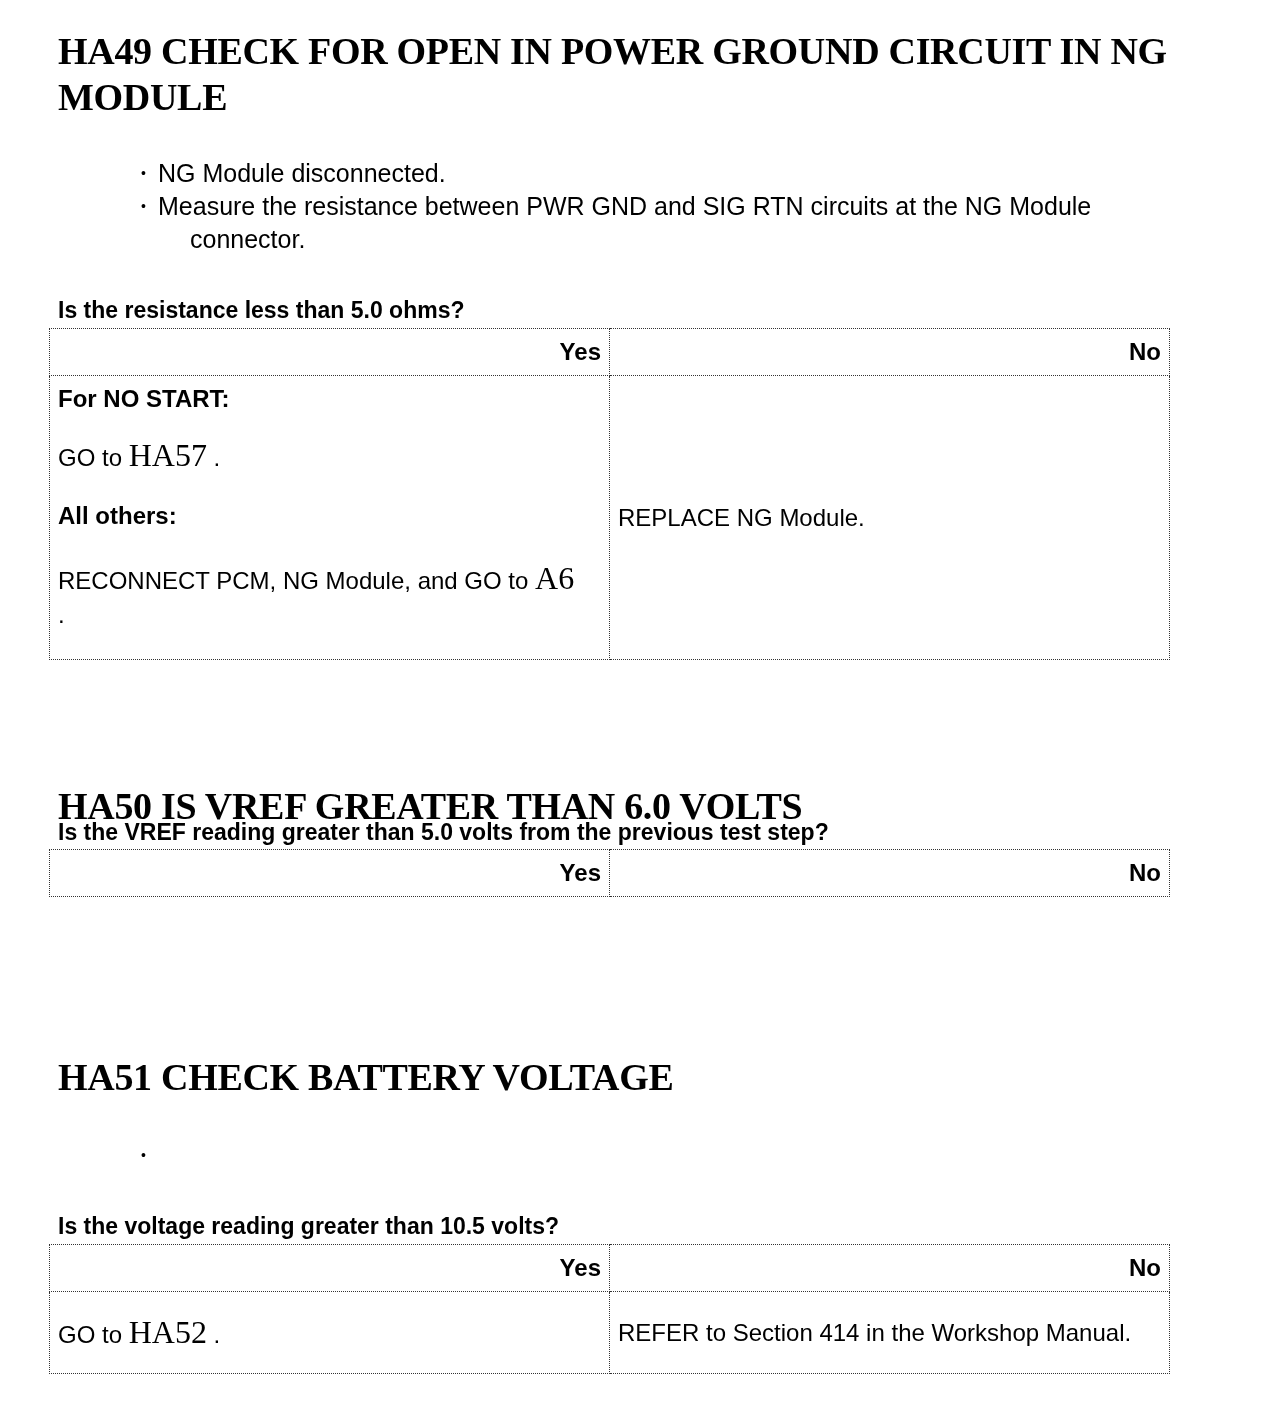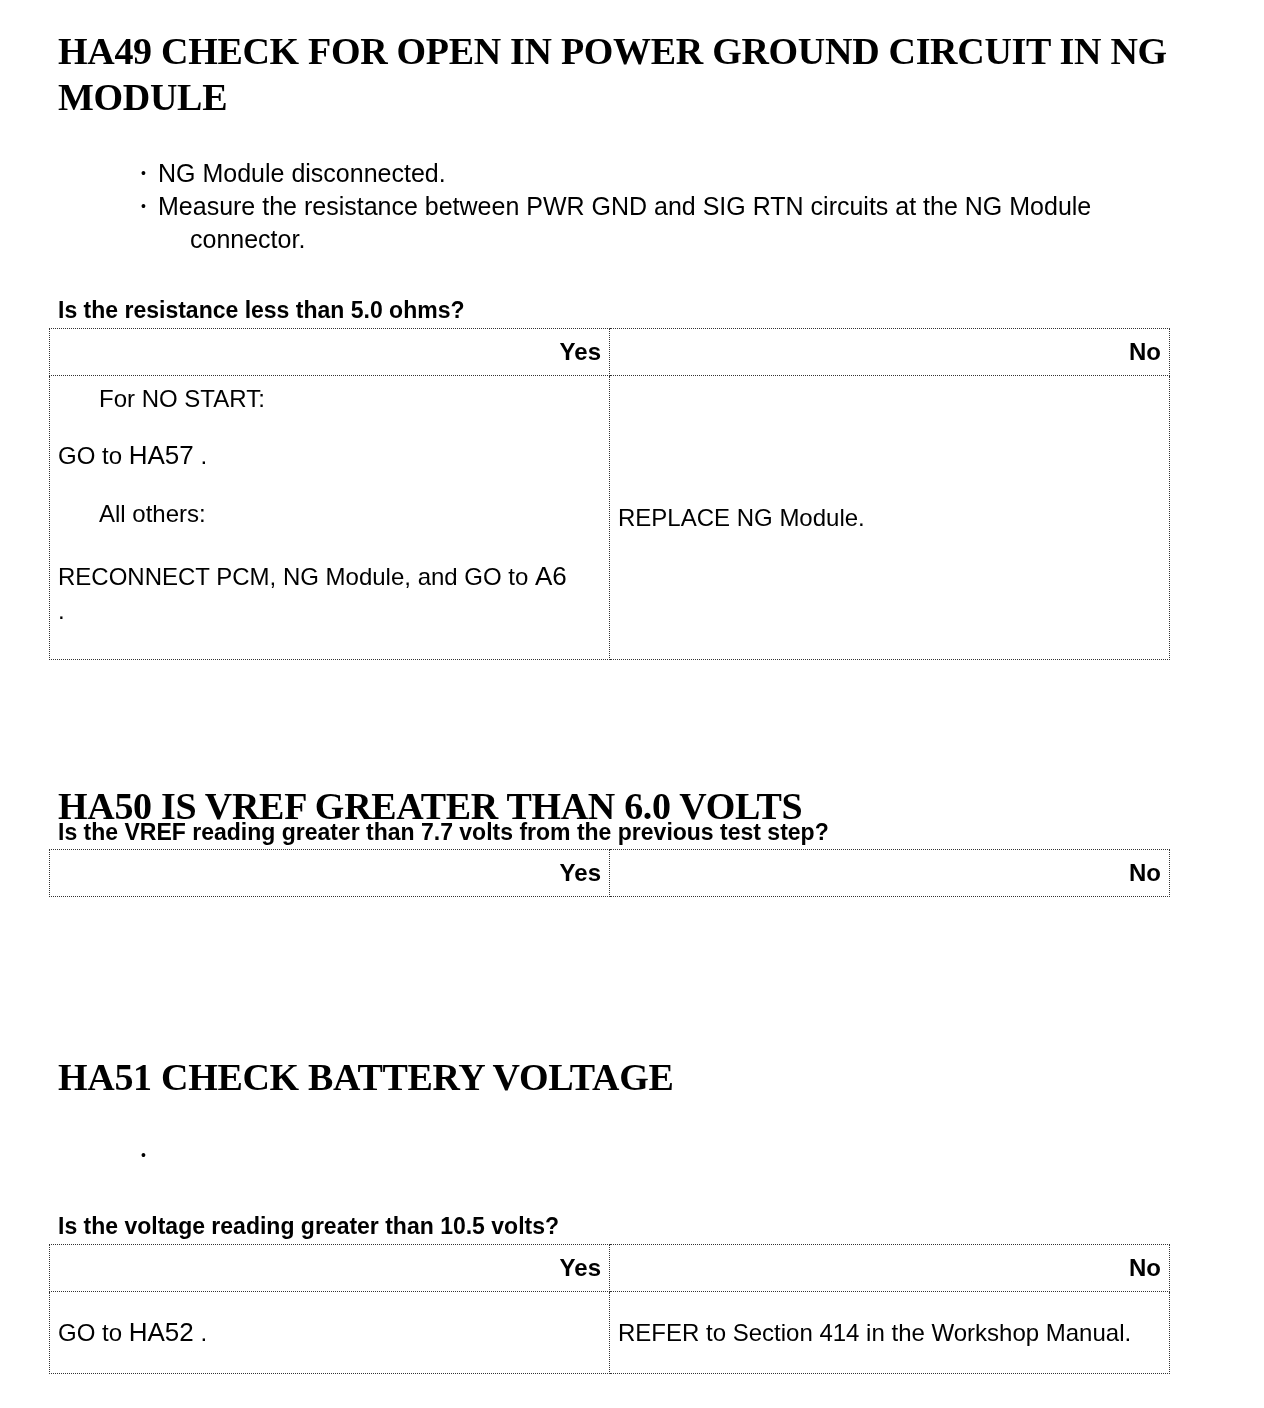--- a/index.html
+++ b/index.html
@@ -64,24 +64,24 @@
       font-size: 24px;
       vertical-align: middle;
     }
     table.yesno th {
       font-weight: bold;
       height: 46px;
       text-align: right;
     }
     table.yesno td { text-align: left; }
     .ref {
-      font-family: Liberation Sans, sans-serif;
-      font-size: 26px;
+      font-family: Liberation Serif, serif;
+      font-size: 32px;
     }
-    .bold { font-weight: normal; margin-left: 41px; }
+    .bold { font-weight: bold; }
   </style>
 </head>
 <body>
 
 <div class="section" style="top:28px;">
   <h1 class="step-title">HA49 CHECK FOR OPEN IN POWER GROUND CIRCUIT IN NG MODULE</h1>
 </div>
 
 <div class="section" style="top:157px;">
   <ul class="bullets">
@@ -129,21 +129,21 @@
     </tr>
   </tbody>
     </table>
 </div>
 
 <div class="section" style="top:783px;">
   <h1 class="step-title">HA50 IS VREF GREATER THAN 6.0 VOLTS</h1>
 </div>
 
 <div class="section" style="top:818px;">
-  <div class="question">Is the VREF reading greater than 7.7 volts from the previous test step?</div>
+  <div class="question">Is the VREF reading greater than 5.0 volts from the previous test step?</div>
 </div>
 
 <div class="section" style="top:849px;">
   <table class="yesno">
     <tbody>
         <tr>
       <th>Yes</th>
       <th>No</th>
     </tr>
   </tbody>

